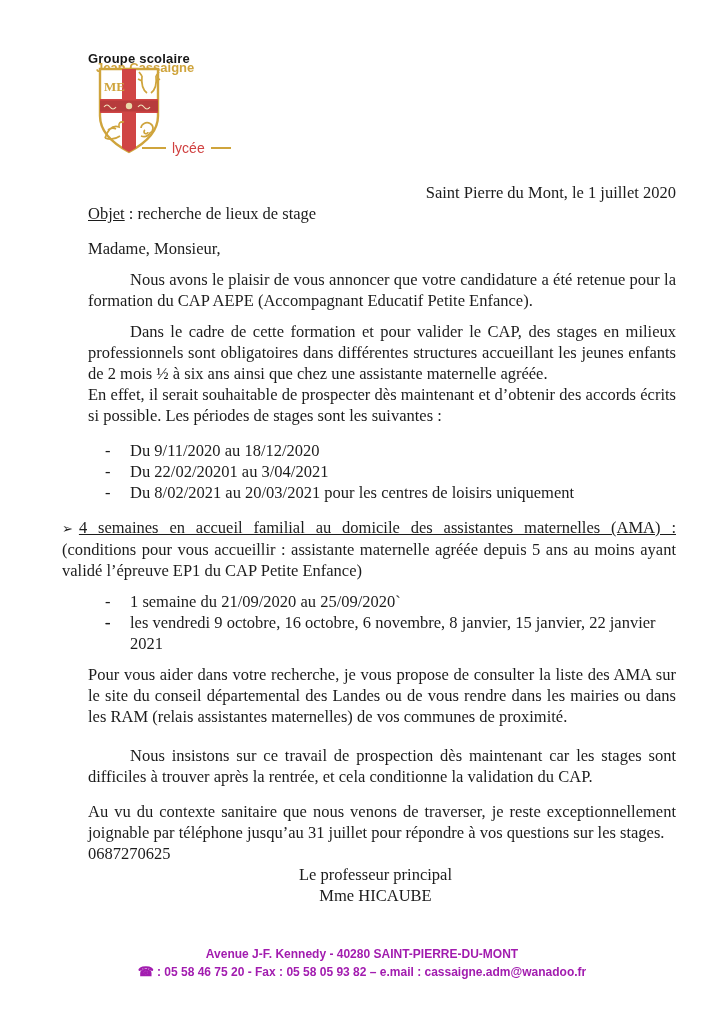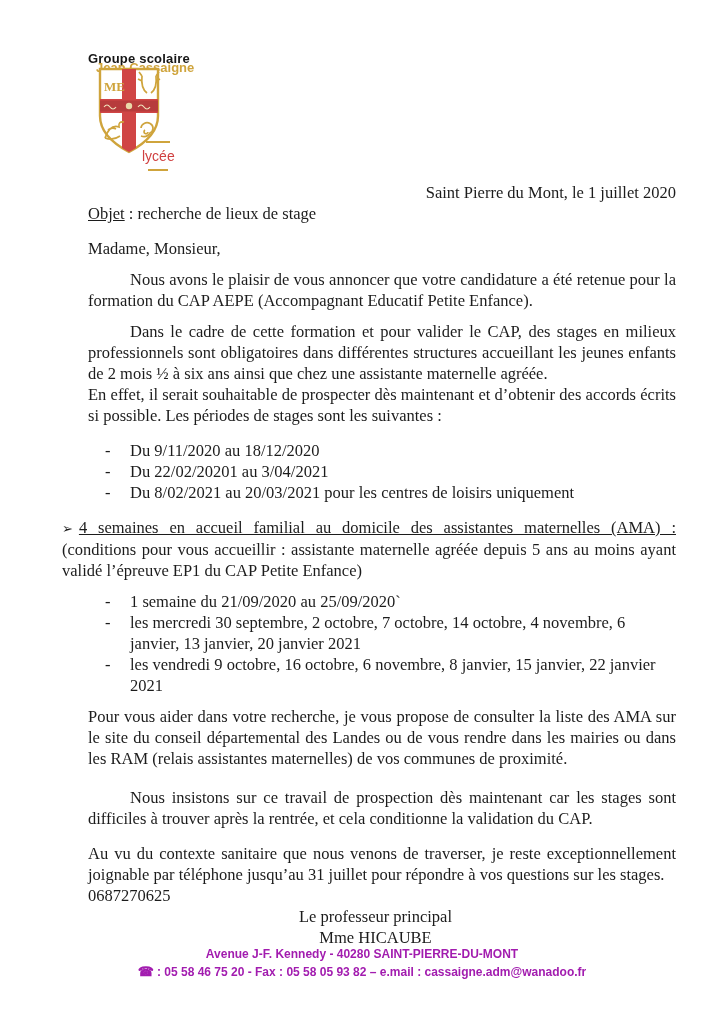--- a/index.html
+++ b/index.html
@@ -7,21 +7,21 @@
   .page {
     position:relative; width:724px; height:1024px; margin:0 auto;
     background:#ffffff; overflow:hidden;
     font-family:"Liberation Serif", serif; color:#1c1c1c;
   }
   
   .logo-text { position:absolute; left:88px; top:51px; }
   .logo-group { font-family:"Liberation Sans", sans-serif; font-weight:bold; font-size:13px; color:#161616; letter-spacing:.2px; }
   .logo-name  { font-family:"Liberation Sans", sans-serif; font-weight:bold; font-size:13px; color:#cfa43c; margin-top:-6px; margin-left:8px; }
   .crest { position:absolute; left:96px; top:66px; }
-  .lycee-row { position:absolute; left:142px; top:141px; display:flex; align-items:center; gap:6px;flex-direction:column; }
+  .lycee-row { position:absolute; left:142px; top:141px; display:flex; align-items:center; gap:6px; }
   .lycee-line { height:2px; background:#cfa43c; display:inline-block; }
   .lycee-line.l1 { width:24px; } .lycee-line.l2 { width:20px; }
   .lycee-label { color:#d04040; font-family:"Liberation Sans", sans-serif; font-size:14px; line-height:14px; }
   
   .letter { position:absolute; left:88px; top:182px; width:588px; font-size:16.5px; line-height:21px; }
   .right   { text-align:right; }
   .justify { text-align:justify; }
   .indent  { text-indent:42px; }
   .u { text-decoration:underline;margin-top:40px; }  .mb10 { margin-bottom:10px; }
   .mb14 { margin-bottom:14px; } .mb18 { margin-bottom:18px; }
@@ -110,21 +110,20 @@
       <span class="bullet-marker">➢</span><span class="u">4 semaines en accueil familial au domicile des assistantes maternelles (AMA) :</span><span> (conditions pour vous accueillir : assistante maternelle agréée depuis 5 ans au moins ayant validé l’épreuve EP1 du CAP Petite Enfance)</span>
     </p>
 
     <div class="dash-list mb10">
       <div class="dash-item">
         <span class="dash">-</span>
         <span>1 semaine du 21/09/2020 au 25/09/2020`</span>
       </div>
       <div class="dash-item">
         <span class="dash">-</span>
-        <span>les mercredi 30 septembre, 2 octobre, 7 octobre, 14 octobre, 4 novembre, 6 janvier, 13 janvier, 20 janvier 2021</span>
       </div>
       <div class="dash-item">
         <span class="dash">-</span>
         <span>les vendredi 9 octobre, 16 octobre, 6 novembre, 8 janvier, 15 janvier, 22 janvier 2021</span>
       </div>
     </div>
 
     <p class="justify mb18">Pour vous aider dans votre recherche, je vous propose de consulter la liste des AMA sur le site du conseil départemental des Landes ou de vous rendre dans les mairies ou dans les RAM (relais assistantes maternelles) de vos communes de proximité.</p>
 
     <p class="justify indent mb14">Nous insistons sur ce travail de prospection dès maintenant car les stages sont difficiles à trouver après la rentrée, et cela conditionne la validation du CAP.</p>

